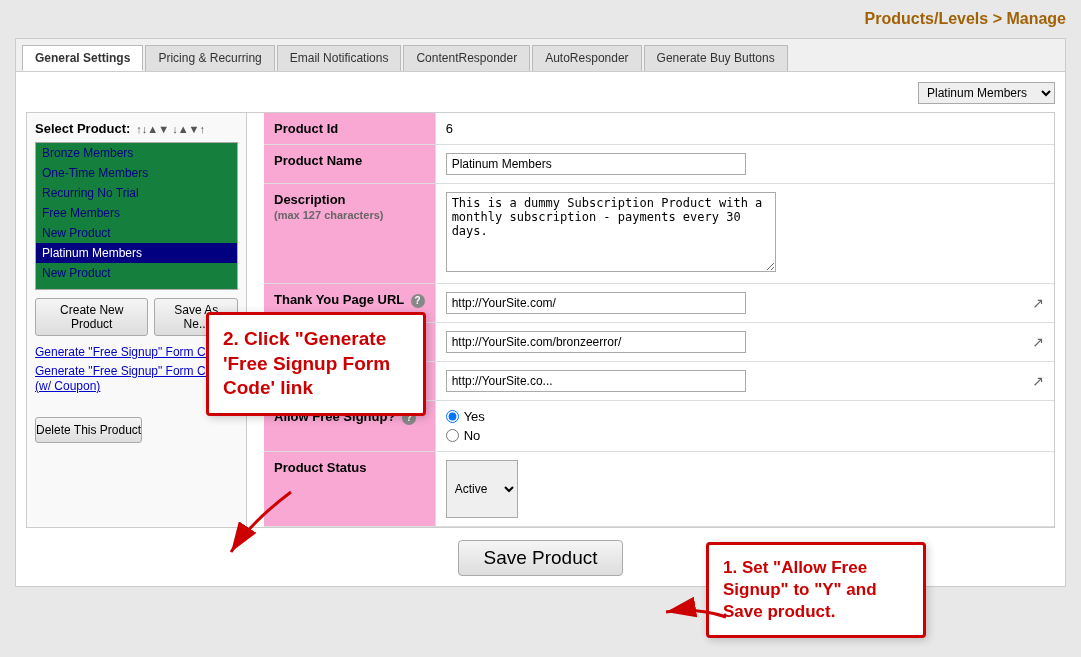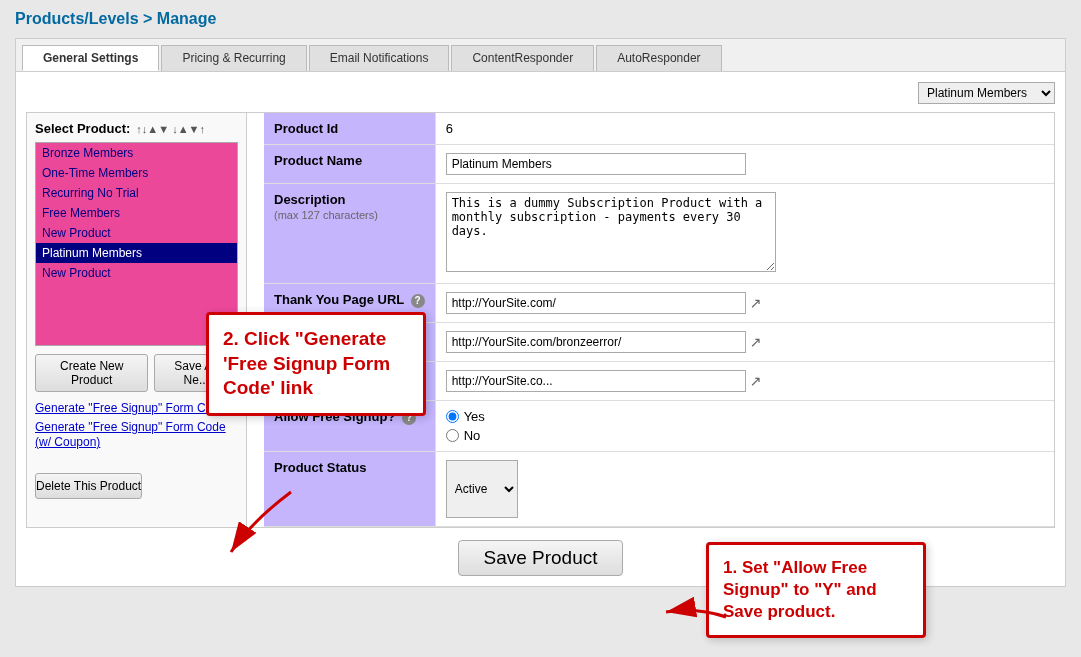--- a/index.html
+++ b/index.html
@@ -8,40 +8,40 @@
       font-size: 13px;
       background: #e8e8e8;
       width: 1081px;
       min-height: 657px;
     }
     .page-wrapper {
       background: #e8e8e8;
       padding: 10px 15px 15px 15px;
     }
     .page-title {
-      text-align: left;
-      color: #0369a1;
+      text-align: right;
+      color: #a16207;
       font-weight: bold;
       font-size: 16px;
       margin-bottom: 10px;
     }
     .tabs-bar {
       background: #f0f0f0;
       border: 1px solid #ccc;
       border-bottom: none;
       display: flex;
       flex-direction: row;
       padding: 6px 6px 0 6px;
       gap: 2px;
     }
     .tab {
       background: #e0e0e0;
       border: 1px solid #bbb;
       border-bottom: none;
-      padding: 5px 20px;
+      padding: 5px 12px;
       cursor: pointer;
       font-size: 12px;
       color: #333;
       white-space: nowrap;
     }
     .tab.active {
       background: #fff;
       border-bottom: 1px solid #fff;
       font-weight: bold;
     }
@@ -86,22 +86,22 @@
       gap: 6px;
     }
     .sort-icons {
       display: inline-flex;
       gap: 4px;
       font-size: 11px;
       color: #555;
     }
     .product-list-box {
       border: 1px solid #aaa;
-      background: #ec4899;
-      height: 204px;
+      background: #15803d;
+      height: 148px;
       overflow-y: auto;
       margin-bottom: 8px;
     }
     .product-list-item {
       padding: 3px 6px;
       cursor: pointer;
       font-size: 12px;
       color: #000080;
     }
     .product-list-item.selected {
@@ -150,26 +150,26 @@
     .form-table tr {
       border-bottom: 1px solid #ddd;
     }
     .form-table td {
       padding: 8px 10px;
       vertical-align: top;
     }
     .form-table .label-cell {
       font-weight: bold;
       width: 160px;
-      background: #c4b5fd;
+      background: #f9a8d4;
       border-right: 1px solid #ddd;
       white-space: nowrap;
     }
     .form-table .sublabel {
-      font-weight: normal;
+      font-weight: bold;
       font-size: 11px;
       color: #666;
     }
     .form-input {
       width: 300px;
       border: 1px solid #aaa;
       padding: 3px 5px;
       font-size: 12px;
     }
     .form-textarea {
@@ -177,20 +177,21 @@
       height: 80px;
       border: 1px solid #aaa;
       padding: 3px 5px;
       font-size: 12px;
       resize: vertical;
     }
     .url-row {
       display: flex;
       align-items: center;
       gap: 4px;
+      justify-content: space-between;
     }
     .url-icon {
       color: #666;
       font-size: 14px;
     }
     .radio-row {
       display: flex;
       flex-direction: column;
       gap: 4px;
       justify-content: center;
@@ -244,20 +245,21 @@
 
 <div class="page-wrapper">
   <div class="page-title">Products/Levels &gt; Manage</div>
 
   <div class="tabs-bar">
     <div class="tab active">General Settings</div>
     <div class="tab">Pricing &amp; Recurring</div>
     <div class="tab">Email Notifications</div>
     <div class="tab">ContentResponder</div>
     <div class="tab">AutoResponder</div>
+    <div class="tab">Generate Buy Buttons</div>
   </div>
 
   <div class="main-panel">
 
     <div class="top-right-row">
       <div class="product-select-dropdown">
         <select>
           <option>Bronze Members</option>
           <option>One-Time Members</option>
           <option>Recurring No Trial</option>

